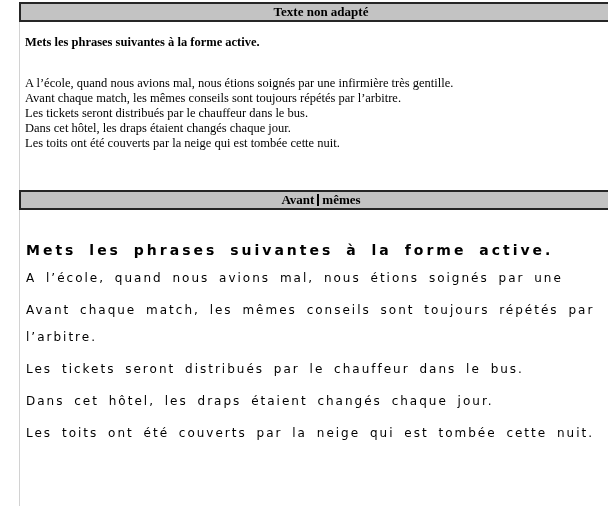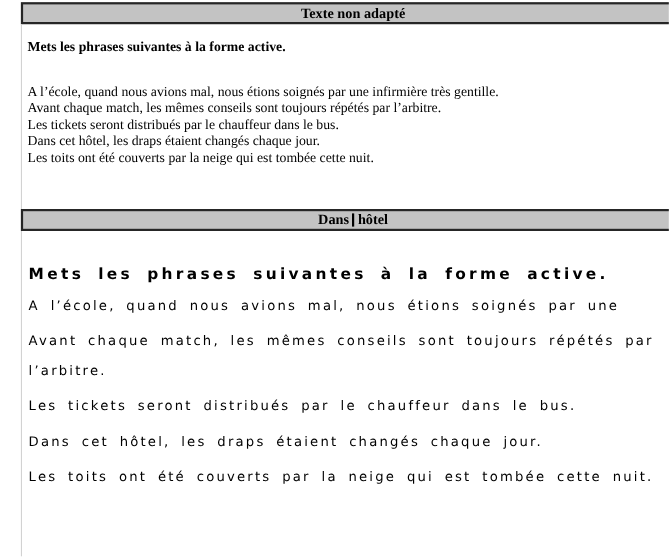--- a/index.html
+++ b/index.html
@@ -89,21 +89,21 @@
         <div class="s-line">Avant chaque match, les mêmes conseils sont toujours répétés par l’arbitre.</div>
         <div class="s-line">Les tickets seront distribués par le chauffeur dans le bus.</div>
         <div class="s-line">Dans cet hôtel, les draps étaient changés chaque jour.</div>
         <div class="s-line">Les toits ont été couverts par la neige qui est tombée cette nuit.</div>
       </div>
     </div>
   </section>
 
   <section>
     <div class="hdr">
-      <span>Dans</span><span class="caret"></span><span>hôtel</span>
+      <span>Avant</span><span class="caret"></span><span>mêmes</span>
     </div>
     <div class="body2">
       <div class="intro2">Mets les phrases suivantes à la forme active.</div>
       <div class="a-line a-first para">A l’école, quand nous avions mal, nous étions soignés par une</div>
       <div class="a-line para">Avant chaque match, les mêmes conseils sont toujours répétés par</div>
       <div class="a-line">l’arbitre.</div>
       <div class="a-line para">Les tickets seront distribués par le chauffeur dans le bus.</div>
       <div class="a-line para">Dans cet hôtel, les draps étaient changés chaque jour.</div>
       <div class="a-line para">Les toits ont été couverts par la neige qui est tombée cette nuit.</div>
     </div>

